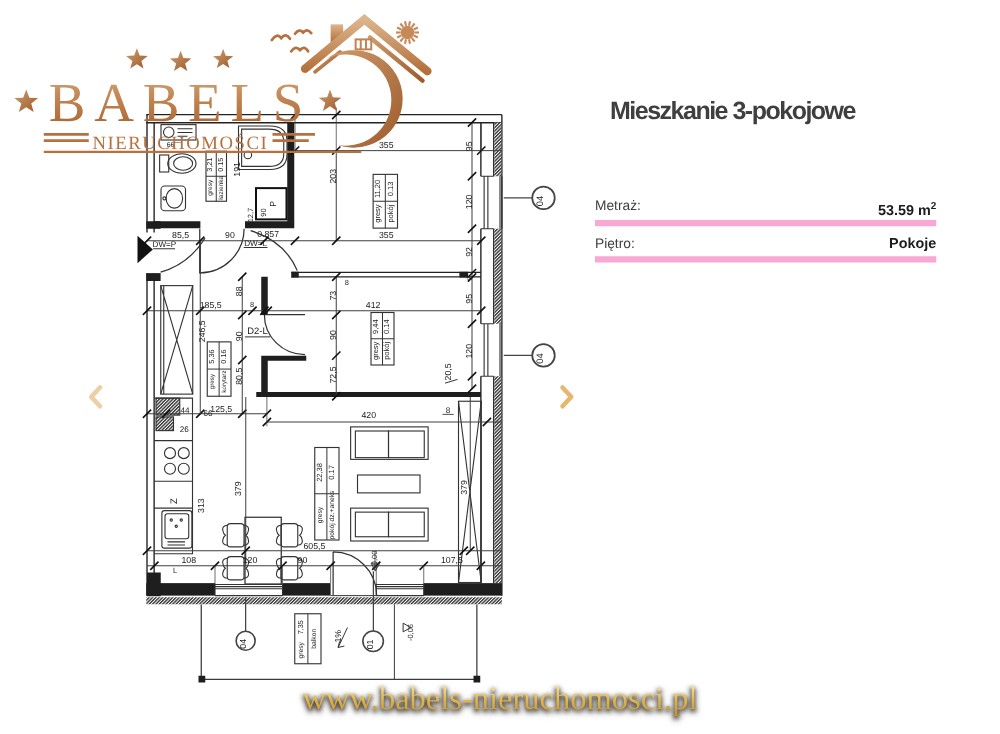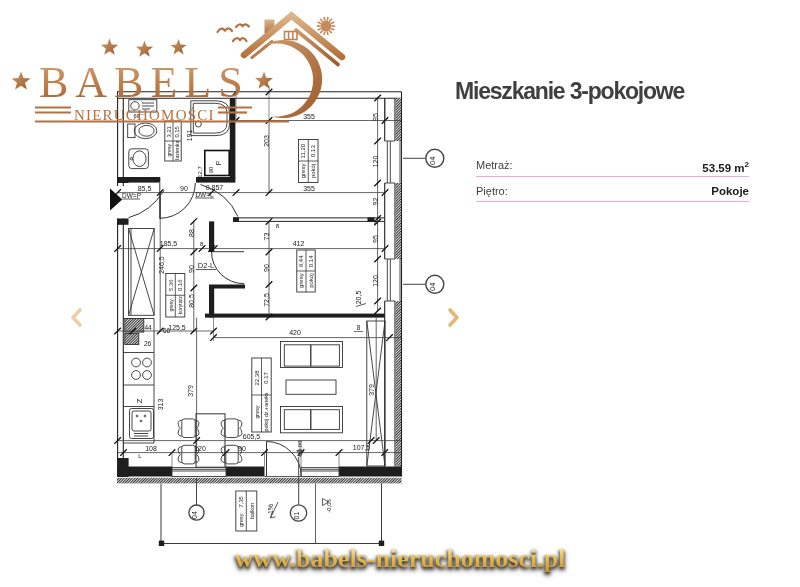--- a/index.html
+++ b/index.html
@@ -1,23 +1,23 @@
 <!DOCTYPE html>
 <html><head>
 <meta charset="utf-8">
 <style>
   html,body{margin:0;padding:0;background:#fff;width:800px;height:587px;overflow:hidden;}
   .stage{position:relative;width:800px;height:587px;font-family:"Liberation Sans",sans-serif;}
   svg text{font-family:"Liberation Sans",sans-serif;} svg text.ser{font-family:"Liberation Serif",serif;}
-  .h1{position:absolute;left:455px;top:78px;font-size:23px;font-weight:bold;color:#3f3f3f;letter-spacing:-1.2px;}
+  .h1{position:absolute;left:488px;top:78px;font-size:20px;font-weight:bold;color:#3f3f3f;letter-spacing:-1.2px;}
   .tbl{position:absolute;left:476px;top:151px;width:273px;font-size:11px;color:#3f3f3f;}
-  .row{height:24.5px;line-height:28px;border-bottom:1px solid #f9a8d4;position:relative;}
+  .row{height:24.5px;line-height:28px;border-bottom:5px solid #f9a8d4;position:relative;}
   .row b{position:absolute;right:0;top:0;color:#1c1c1c;font-size:11.5px;}
   .weburl,.weburlsh{position:absolute;left:0;top:544px;width:800px;text-align:center;
-    font-family:"Liberation Serif",serif;font-weight:bold;font-size:26px;}
+    font-family:"Liberation Serif",serif;font-weight:normal;font-size:26px;}
   .weburlsh{color:#37312a;filter:blur(1.6px);transform:translateY(1.5px);text-shadow:0 1px 4px rgba(55,49,42,0.95),0 0 2px rgba(55,49,42,0.9);}
   .weburl{background:linear-gradient(#f8e09a 15%,#e3b952 50%,#c1912a 95%);
     -webkit-background-clip:text;background-clip:text;color:transparent;}
 </style>
 </head>
 <body>
 <div class="stage">
 
   <svg id="plan" width="800" height="587" viewBox="0 0 800 587" style="position:absolute;left:0;top:0">
     <defs>

